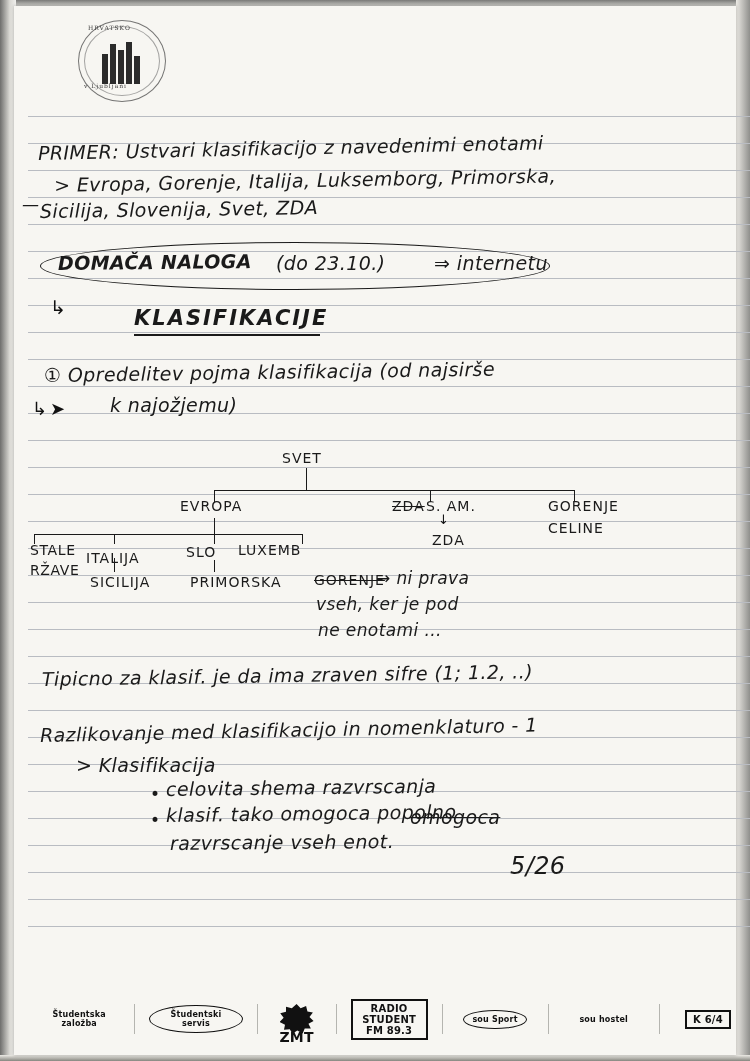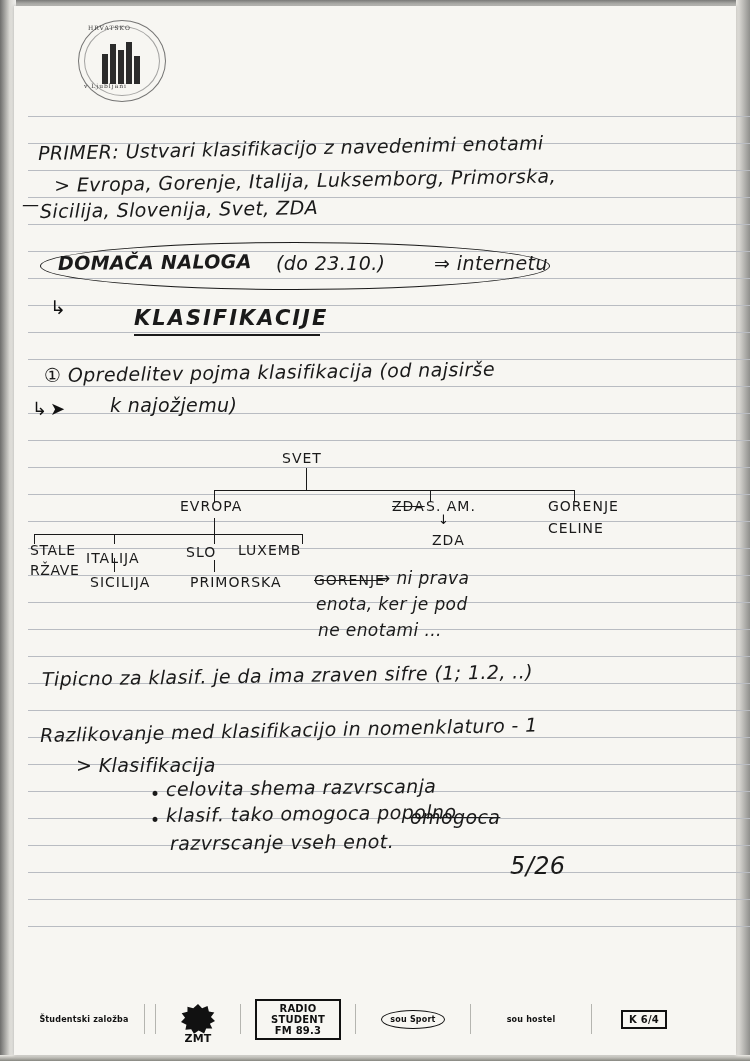--- a/index.html
+++ b/index.html
@@ -203,21 +203,21 @@
     clip-path: polygon(50% 0%, 62% 14%, 78% 7%, 82% 25%, 98% 28%, 88% 43%, 100% 57%,
                        85% 66%, 92% 82%, 74% 82%, 68% 98%, 52% 88%, 38% 99%, 30% 84%,
                        13% 86%, 16% 69%, 0% 60%, 12% 46%, 2% 31%, 19% 26%, 19% 9%, 36% 14%);
     font-size: 7px;
   }
   .zmt-label {
     position: absolute;
     bottom: -9px;
     left: 50%;
     transform: translateX(-50%);
-    font-size: 11px;
+    font-size: 14px;
     font-weight: bold;
   }
   .oval-badge {
     border: 1.5px solid #111;
     border-radius: 50%;
     padding: 4px 8px;
     font-size: 8px;
   }
   .page-num {
     position: absolute;
@@ -337,44 +337,47 @@
     <div class="hw hw-sm" style="left:172px; top:538px; font-style:normal; letter-spacing:1px;">SLO</div>
     <div class="hw hw-sm" style="left:224px; top:536px; font-style:normal; letter-spacing:1px;">LUXEMB</div>
 
     <div class="tline v" style="left:100px; top:552px; height:14px;"></div>
     <div class="tline v" style="left:200px; top:554px; height:12px;"></div>
     <div class="hw hw-sm" style="left:76px; top:568px; font-style:normal; letter-spacing:1px;">SICILIJA</div>
     <div class="hw hw-sm" style="left:176px; top:568px; font-style:normal; letter-spacing:1px;">PRIMORSKA</div>
     <div class="hw hw-sm strike" style="left:300px; top:566px; font-style:normal; letter-spacing:1px;">GORENJE</div>
 
     <div class="hw hw-md" style="left:362px; top:562px;">→ ni prava</div>
-    <div class="hw hw-md" style="left:302px; top:588px;">enota, ker je pod</div>
+    <div class="hw hw-md" style="left:302px; top:588px;">vseh, ker je pod</div>
     <div class="hw hw-md" style="left:304px; top:614px;">ne enotami ...</div>
 
     <div class="hw hw-lg" style="left:28px; top:662px; transform: rotate(-0.9deg);">Tipicno za klasif. je da ima zraven sifre (1; 1.2, ..)</div>
 
     <div class="hw hw-lg" style="left:26px; top:718px; transform: rotate(-1.2deg);">Razlikovanje med klasifikacijo in nomenklaturo - 1</div>
     <div class="hw hw-lg" style="left:62px; top:748px;">&gt; Klasifikacija</div>
 
     <span class="hw hw-md" style="left:136px; top:778px;">•</span>
     <div class="hw hw-lg" style="left:152px; top:772px; transform: rotate(-0.7deg);">celovita shema razvrscanja</div>
 
     <span class="hw hw-md" style="left:136px; top:804px;">•</span>
     <div class="hw hw-lg" style="left:152px; top:798px; transform: rotate(-0.7deg);">klasif. tako omogoca popolno</div>
     <div class="hw hw-lg strike" style="left:396px; top:800px;">omogoca</div>
 
     <div class="hw hw-lg" style="left:156px; top:826px; transform: rotate(-0.5deg);">razvrscanje vseh enot.</div>
 
     <div class="hw hw-lg page-num" style="left:496px; top:846px; font-size:24px;">5/26</div>
 
     <div class="sponsors">
       <div class="sponsor sp-1">
-        <span>Študentski založba</span>
-      </div>
-      <div class="sep"></div>
+        <span>Študentska založba</span>
+      </div>
+      <div class="sep"></div>
+      <div class="sponsor sp-2">
+        <span class="oval-badge">Študentski servis</span>
+      </div>
       <div class="sep"></div>
       <div class="sponsor sp-3">
         <div class="burst"></div>
         <span class="zmt-label">ZMT</span>
       </div>
       <div class="sep"></div>
       <div class="sponsor sp-4">
         <span class="boxed">RADIO STUDENT FM 89.3</span>
       </div>
       <div class="sep"></div>

